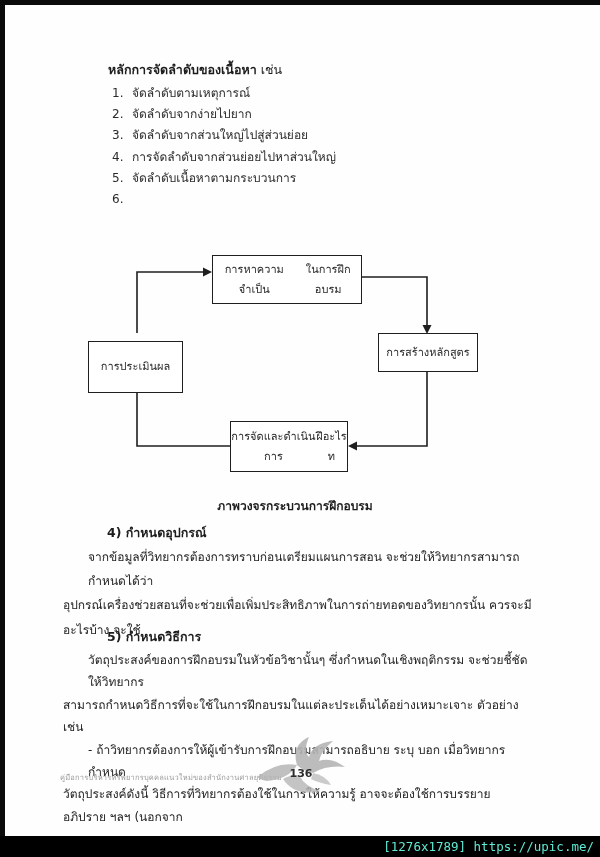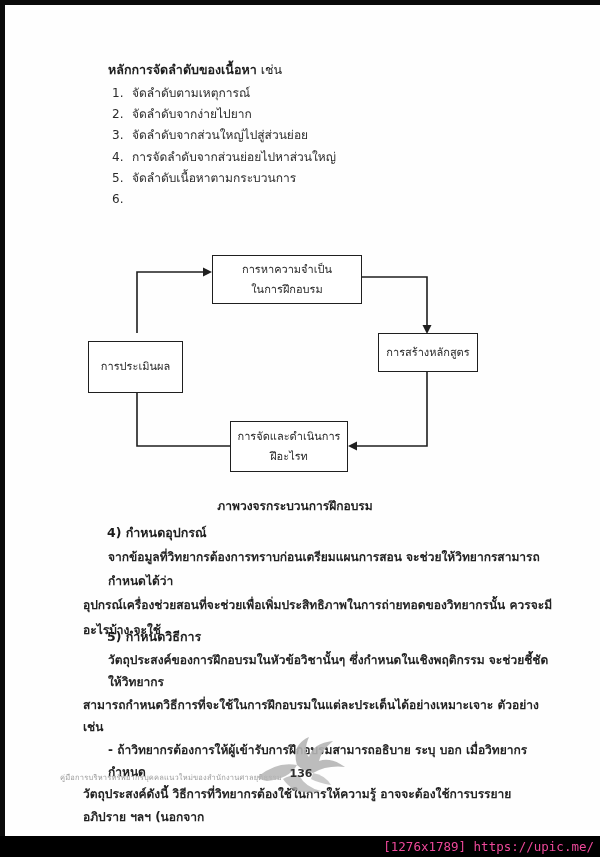--- a/index.html
+++ b/index.html
@@ -20,48 +20,48 @@
   
   .list-heading { left:103px; top:55px; font-size:12.5px; }
   .list-heading b { font-weight:bold; }
   .olist { left:107px; top:78px; font-size:12px; line-height:21.2px; color:#2a2a2a; }
   .olist .row { display:flex; }
   .olist .num { width:20px; }
 
   
   .dbox {
     position:absolute; border:1.5px solid #1f1f1f; background:#fff;
-    display:flex; flex-direction:column; align-items:center; justify-content:center;
+    display:flex; flex-direction:row; align-items:center; justify-content:center;
     font-size:11px; color:#2a2a2a; text-align:center; line-height:20px;
   }
   .diagram-svg { position:absolute; left:0; top:0; width:595px; height:831px; pointer-events:none; }
   .caption { left:70px; top:491px; width:440px; text-align:center; font-weight:bold; font-size:12px; }
 
   
   .sec-heading { font-weight:bold; font-size:12.5px; }
-  .body-par { left:78px; width:474px; font-size:12px; color:#222;font-weight:bold; }
+  .body-par { left:58px; width:474px; font-size:12px; color:#222; }
   .body-par .ln { display:block; }
   .indent { padding-left:25px; }
 
   
   .foot-title { left:55px; top:757px; font-size:7.5px; color:#9b9b9b; letter-spacing:.2px;margin-top:9px; }
   .ornament { left:248px; top:730px; width:96px; height:62px; }
   .pageno {
     left:276px; top:762px; width:40px; text-align:center;
     font-size:11px; font-weight:bold; color:#2e2e2e;
   }
 
   
   .viewer-bar {
     position:absolute; left:0; bottom:0; width:600px; height:21px;
     background:#000; display:flex; align-items:center; justify-content:flex-end;
     padding-right:6px;
   }
   .viewer-bar span {
-    color:#ec4899; font-size:12.5px; font-family:"DejaVu Sans Mono", monospace;
+    color:#5eead4; font-size:12.5px; font-family:"DejaVu Sans Mono", monospace;
   }
 </style>
 </head>
 <body>
 
 <div class="page">
 
   <div class="abs list-heading"><b>หลักการจัดลำดับของเนื้อหา</b><span> เช่น</span></div>
 
   <div class="abs olist">

